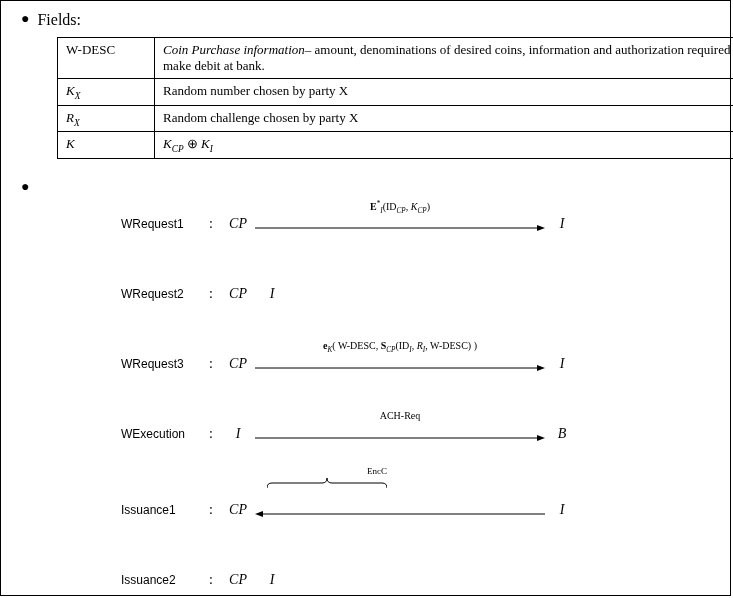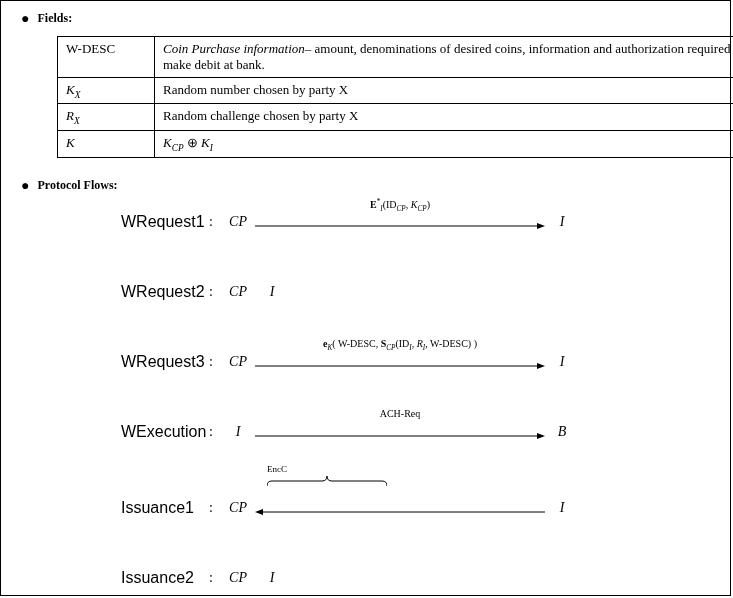--- a/index.html
+++ b/index.html
@@ -23,22 +23,22 @@
     display: flex;
     align-items: flex-start;
     margin-bottom: 8px;
   }
   .bullet {
     font-size: 14px;
     margin-right: 8px;
     line-height: 1.2;
   }
   .section-title {
-    font-weight: bold;
-    font-size: 12px;
+    font-weight: normal;
+    font-size: 16px;
   }
   table.fields {
     border-collapse: collapse;
     margin-left: 36px;
     width: 712px;
   }
   table.fields td {
     border: 1px solid black;
     padding: 4px 8px;
     vertical-align: top;
@@ -51,21 +51,21 @@
   .sup { font-size: 0.72em; vertical-align: super; }
   .flow-row {
     display: flex;
     align-items: center;
     margin-left: 100px;
     margin-bottom: 30px;
     height: 40px;
   }
   .flow-name {
     font-family: Arial, sans-serif;
-    font-size: 16px;
+    font-size: 12px;
     width: 80px;
     text-align: left;
   }
   .colon { width: 20px; text-align: center; }
   .party-left { width: 34px; text-align: center; font-style: italic; }
   .party-right { width: 34px; text-align: center; font-style: italic; }
   .arrow-box {
     flex: 0 0 290px;
     position: relative;
     height: 36px;
@@ -86,21 +86,21 @@
     right: 0;
     height: 12px;
   }
   .arrow-line svg { width: 100%; height: 12px; }
   .math { font-family: "Times New Roman", serif; }
   .brace-label {
     position: absolute;
     top: -26px;
     left: 12px;
     font-size: 9px;
-    text-align: left;
+    text-align: right;
     width: 120px;
   }
   .brace {
     position: absolute;
     top: -16px;
     left: 12px;
     width: 120px;
     height: 10px;
   }
 </style>
@@ -131,21 +131,20 @@
         <td><span class="math"><i>K</i></span></td>
         <td><span class="math"><i>K</i><span class="sub"><i>CP</i></span> ⊕ <i>K</i><span class="sub"><i>I</i></span></span></td>
       </tr>
     </tbody>
       </table>
   </div>
 
   <div class="bullet-section">
     <div class="bullet-header">
       <span class="bullet">●</span>
-      <span class="section-title">Protocol Flows:</span>
     </div>
 
     <div class="flow-row">
       <div class="flow-name">WRequest1</div>
       <div class="colon">:</div>
       <div class="party-left">CP</div>
       <div class="arrow-box">
         <div class="arrow-label math"><b>E</b><span class="sup">*</span><span class="sub"><i>I</i></span>(ID<span class="sub"><i>CP</i></span>, <i>K</i><span class="sub"><i>CP</i></span>)</div>
         <div class="arrow-line"><svg viewBox="0 0 290 12">
               <line x1="0" y1="6" x2="284" y2="6" stroke="black"></line>

